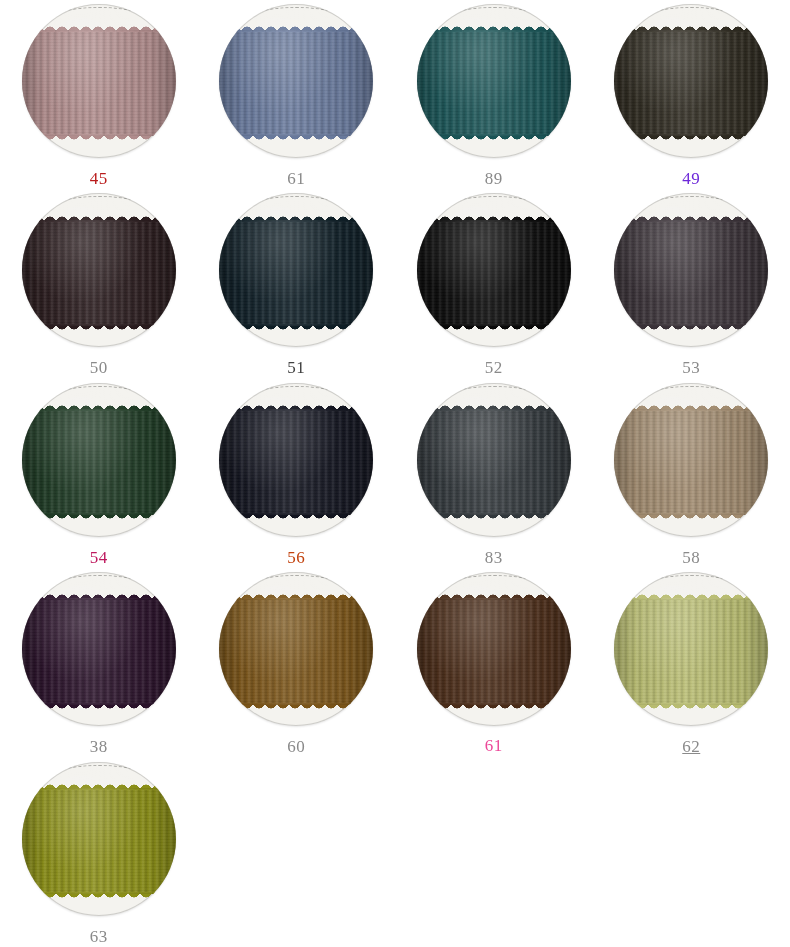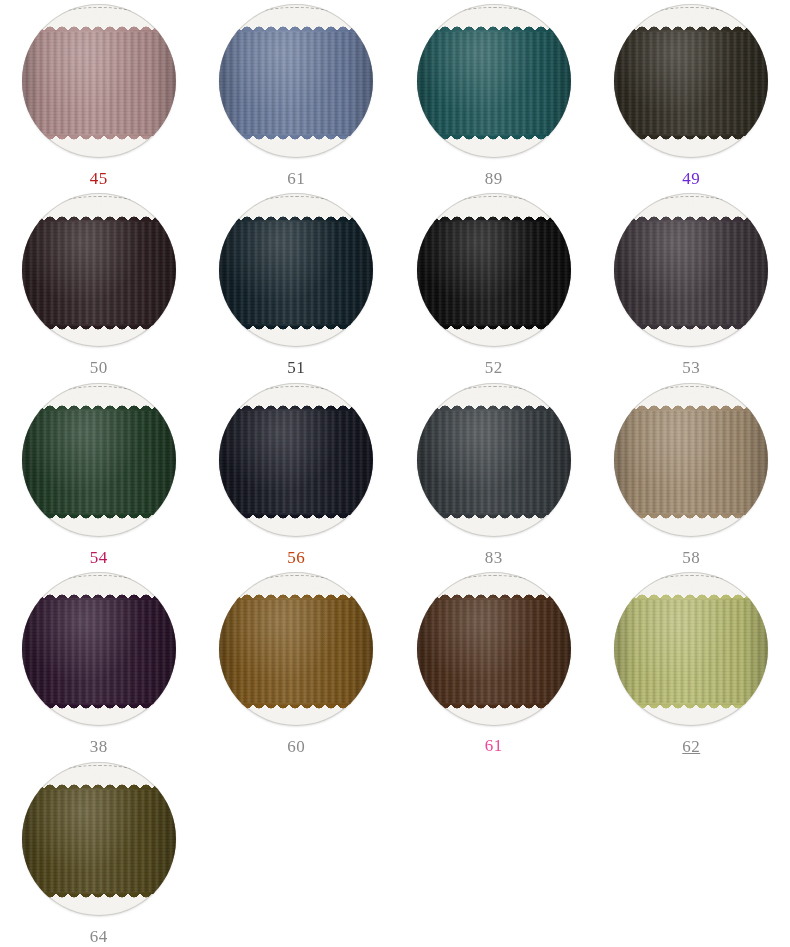--- a/index.html
+++ b/index.html
@@ -376,23 +376,23 @@
           </div>
           <div class="disc-stitch"></div>
           <div class="disc-shade"></div>
         </div>
       </div>
       <div class="swatch-label" style="color: rgb(138, 138, 138); text-decoration: underline;">62</div>
     </div>
     <div class="swatch-cell">
       <div class="swatch-disc-wrap">
         <div class="swatch-disc" style="background: rgb(244, 243, 239);">
-          <div class="fabric-band" style="--swatch-color: #4e4418;">
-            <div class="scallop scallop-top" style="--swatch-color: #4e4418;"></div>
-            <div class="scallop scallop-bottom" style="--swatch-color: #4e4418;"></div>
-          </div>
-          <div class="disc-stitch"></div>
-          <div class="disc-shade"></div>
-        </div>
-      </div>
-      <div class="swatch-label" style="color: rgb(138, 138, 138);">64</div>
+          <div class="fabric-band" style="--swatch-color: #8a8e16;">
+            <div class="scallop scallop-top" style="--swatch-color: #8a8e16;"></div>
+            <div class="scallop scallop-bottom" style="--swatch-color: #8a8e16;"></div>
+          </div>
+          <div class="disc-stitch"></div>
+          <div class="disc-shade"></div>
+        </div>
+      </div>
+      <div class="swatch-label" style="color: rgb(138, 138, 138);">63</div>
     </div>
   </div>
 
 </body></html>

